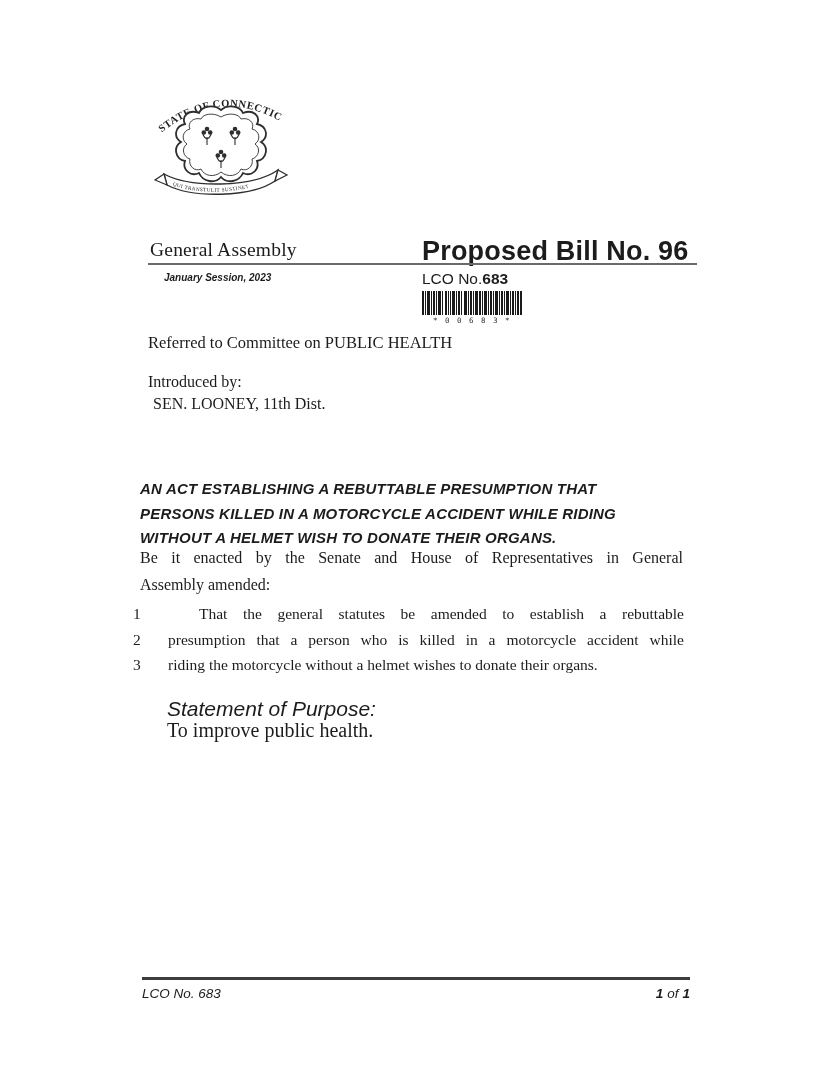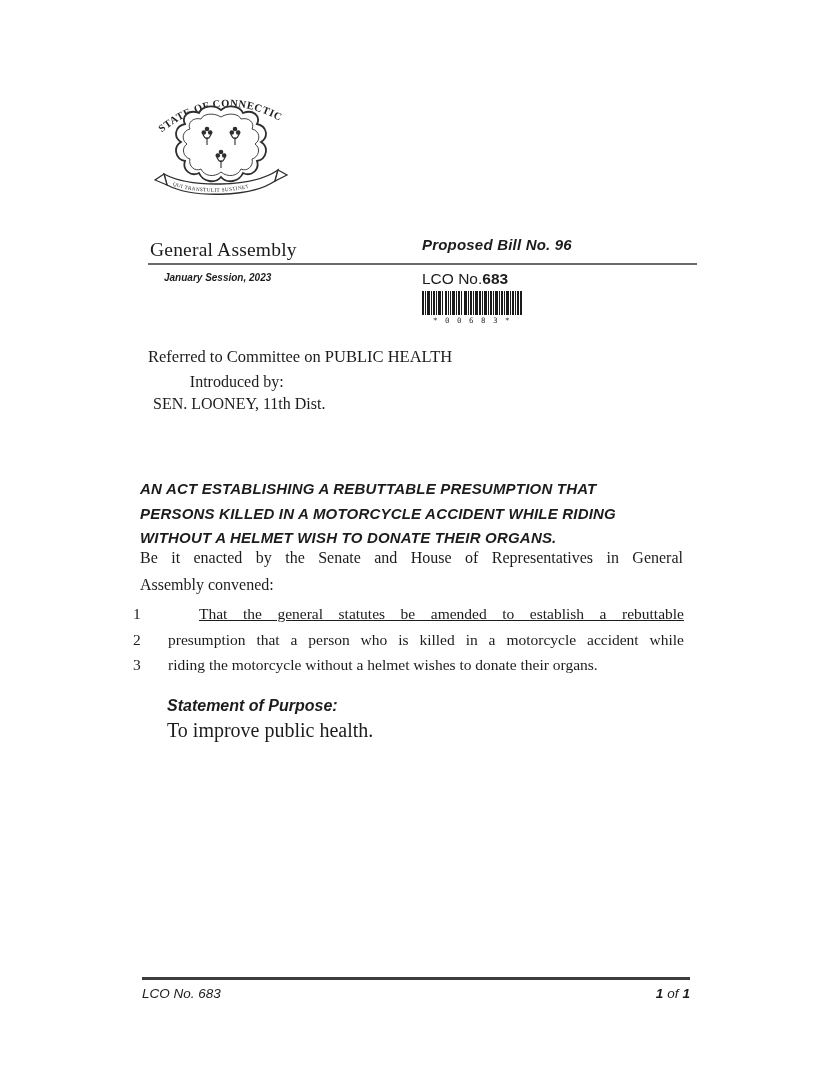--- a/index.html
+++ b/index.html
@@ -24,21 +24,21 @@
   .seal{position:absolute;left:150px;top:84px;width:142px;height:118px;}
 
   
   .hdr-left{
     position:absolute;left:150px;top:239px;
     font-size:19.5px;letter-spacing:.2px;
   }
   .hdr-right{
     position:absolute;left:422px;top:236px;
     font-family:"Liberation Sans", sans-serif;
-    font-weight:bold;font-style:italic;font-size:15px;
+    font-weight:bold;font-size:27px;
     letter-spacing:.2px;
   }
   .hdr-rule{
     position:absolute;left:148px;top:263px;width:549px;height:2px;
     background:var(--rule);
   }
   .session{
     position:absolute;left:164px;top:272px;
     font-family:"Liberation Sans", sans-serif;
     font-weight:bold;font-style:italic;font-size:10px;
@@ -54,22 +54,22 @@
   }
   .barcode svg{width:100%;height:100%;display:block;}
   .barcode-digits{
     position:absolute;left:422px;top:316px;width:100px;
     font-family:"DejaVu Sans Mono", monospace;
     font-size:7.5px;letter-spacing:1.5px;text-align:center;
     color:#333;white-space:nowrap;
   }
 
   
-  .referral{position:absolute;left:148px;top:347px;font-size:16.5px;}
-  .introduced{position:absolute;left:148px;top:371px;font-size:16px;line-height:21.5px;text-align:center;}
+  .referral{position:absolute;left:148px;top:333px;font-size:16.5px;}
+  .introduced{position:absolute;left:148px;top:371px;font-size:16px;line-height:21.5px;}
   .introduced .sponsor{padding-left:5px;}
 
   
   .act-title{
     position:absolute;left:140px;top:477px;width:560px;
     font-family:"Liberation Sans", sans-serif;
     font-weight:bold;font-style:italic;font-size:15px;
     line-height:24.5px;letter-spacing:.2px;
   }
 
@@ -81,27 +81,27 @@
   .jl{text-align:justify;text-align-last:justify;}
 
   
   .bill-lines{
     position:absolute;left:133px;top:601px;width:551px;
     font-size:15.5px;
   }
   .bill-line{display:flex;height:25.7px;align-items:baseline;padding-top:4px;}
   .line-num{width:35px;flex:0 0 35px;}
   .line-text{width:516px;flex:0 0 516px;}
-  .line-text.indent{text-indent:31px;text-decoration:underline;}
+  .line-text.indent{text-indent:31px;}
 
   
   .statement-h{
     position:absolute;left:167px;top:697px;
     font-family:"Liberation Sans", sans-serif;
-    font-weight:bold;font-style:italic;font-size:16px;
+    font-weight:normal;font-style:italic;font-size:21px;
   }
   .statement-t{position:absolute;left:167px;top:719px;font-size:20px;}
 
   
   .ftr-rule{
     position:absolute;left:142px;top:977px;width:548px;height:2.5px;
     background:var(--footer-rule);
   }
   .ftr{
     position:absolute;left:142px;top:986px;width:548px;
@@ -211,21 +211,21 @@
   </div>
 
   <div class="act-title">
     <div>AN ACT ESTABLISHING A REBUTTABLE PRESUMPTION THAT</div>
     <div>PERSONS KILLED IN A MOTORCYCLE ACCIDENT WHILE RIDING</div>
     <div>WITHOUT A HELMET WISH TO DONATE THEIR ORGANS.</div>
   </div>
 
   <div class="enacting serif">
     <div class="jl">Be it enacted by the Senate and House of Representatives in General</div>
-    <div>Assembly convened:</div>
+    <div>Assembly amended:</div>
   </div>
 
   <div class="bill-lines serif">
     <div class="bill-line">
       <span class="line-num">1</span>
       <span class="line-text jl indent">That the general statutes be amended to establish a rebuttable</span>
     </div>
     <div class="bill-line">
       <span class="line-num">2</span>
       <span class="line-text jl">presumption that a person who is killed in a motorcycle accident while</span>

